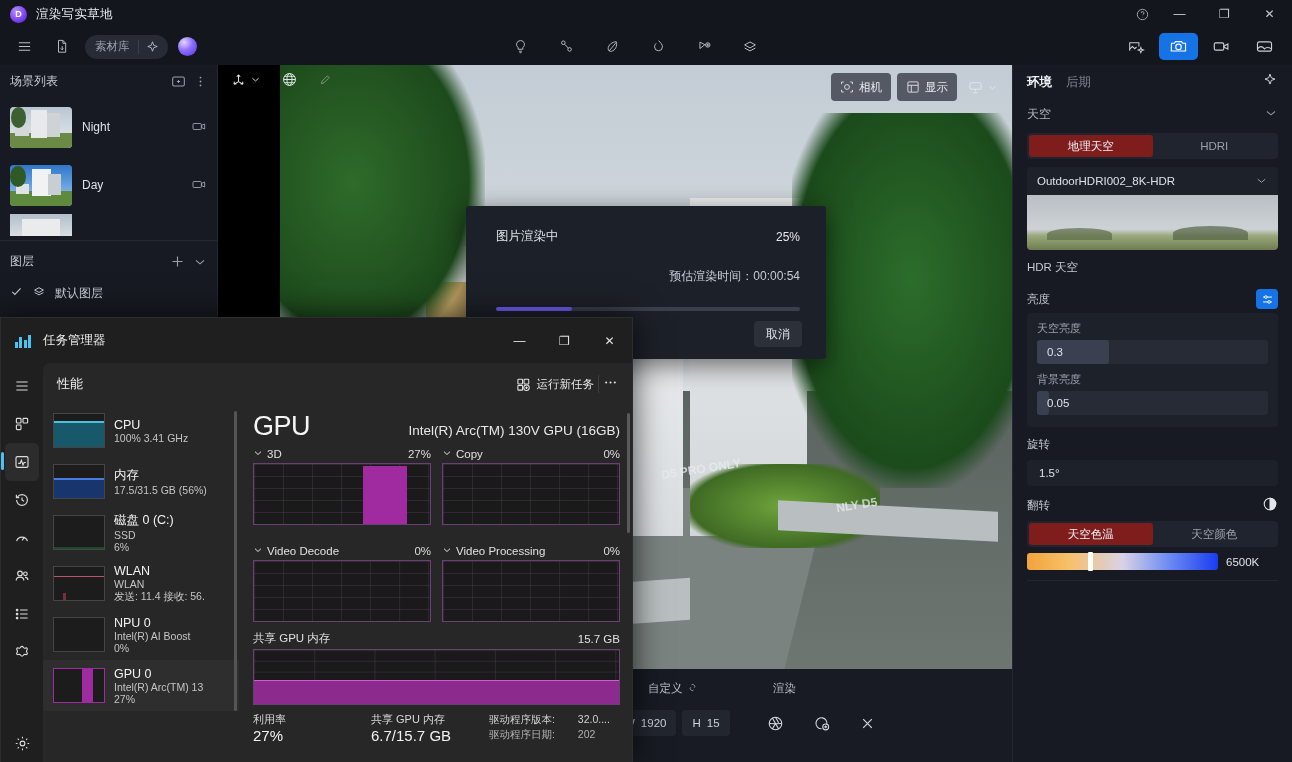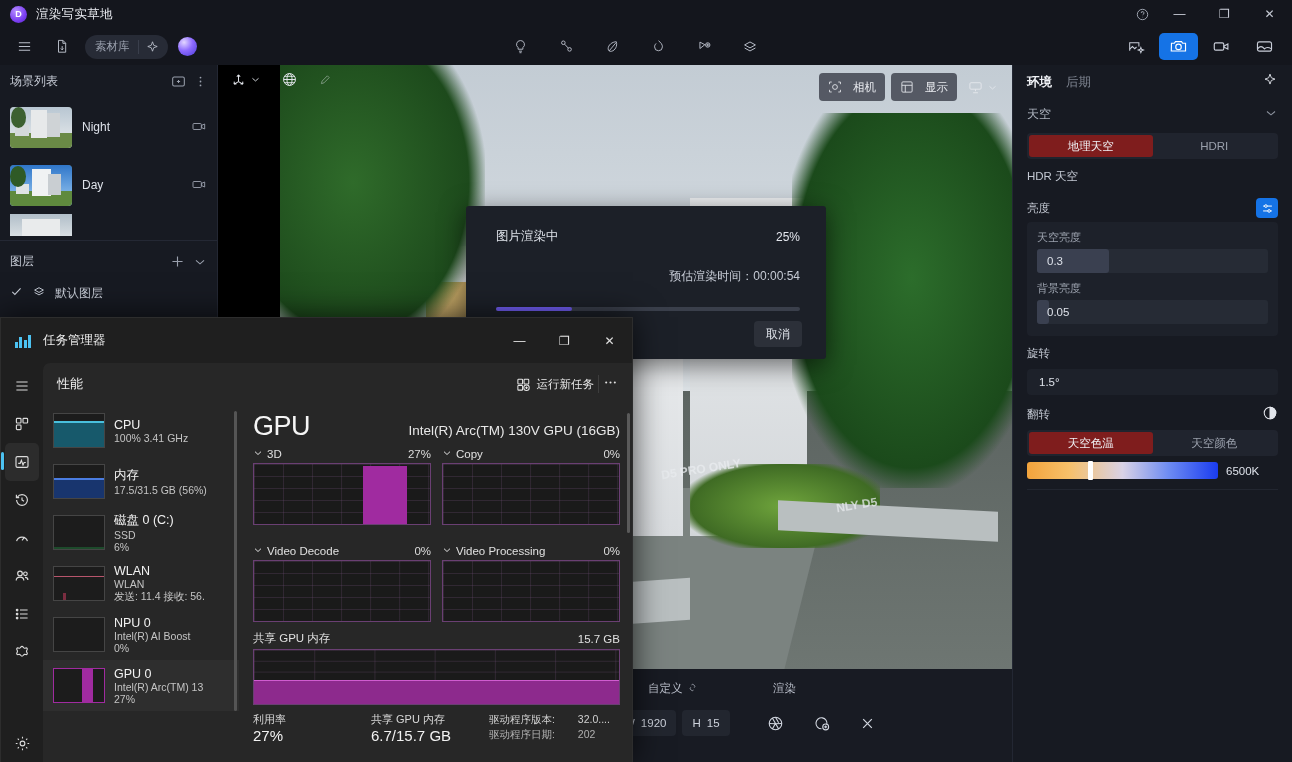--- a/index.html
+++ b/index.html
@@ -88,21 +88,21 @@
   .th-grass { position:absolute; left:0; right:0; bottom:0; height:36%; background:#5d7a3c; }
   .th-tree { position:absolute; border-radius:50%; background:#3f6b2c; }
 
   
   .viewport { position:absolute; left:218px; top:65px; width:794px; height:604px; background:#000; overflow:hidden; }
   .vp-img { position:absolute; left:62px; top:0; width:732px; height:604px; overflow:hidden; background:#b9c2ca; }
   .sky-grad { position:absolute; left:0; top:0; right:0; height:58%; background:linear-gradient(#c3ccd4, #dfe4e8); }
   .vp-toolbar-l { position:absolute; left:8px; top:6px; display:flex; align-items:center; gap:12px; color:#fff; z-index:6; }
   .vp-toolbar-r { position:absolute; right:10px; top:8px; display:flex; align-items:center; gap:6px; z-index:6; }
   .vp-btn {
-    display:flex; align-items:center; gap:11px; height:22px; padding:14px 9px; border-radius:4px;
+    display:flex; align-items:center; gap:5px; height:22px; padding:14px 9px; border-radius:4px;
     background:rgba(60,64,74,.82); color:#e7e9ee; font-size:11.5px;
   }
   .vp-plain { display:flex; align-items:center; gap:3px; color:#e3e6ec; font-size:11px; padding:0 4px; }
 
   
   .render-dlg {
     position:absolute; left:466px; top:206px; width:360px; height:153px;
     background:#1c2028; border-radius:3px; z-index:20;
     box-shadow:0 6px 26px rgba(0,0,0,.55); padding:22px 26px 0 30px;
   }
@@ -629,20 +629,34 @@
             <path d="M3.4 6.3L8 10.2l4.6-3.9"></path>
           </svg>
       </span>
     </div>
 
     <div class="seg">
       <div class="seg-item active">地理天空</div>
       <div class="seg-item">HDRI</div>
     </div>
 
+    <div class="hdri-card">
+      <div class="hdri-sel">
+        <span>OutdoorHDRI002_8K-HDR</span>
+        <span class="chev">
+          <svg width="13" height="13" viewBox="0 0 16 16" fill="none" stroke="currentColor" stroke-width="1.2">
+              <path d="M3.4 6.3L8 10.2l4.6-3.9"></path>
+            </svg>
+        </span>
+      </div>
+      <div class="hdri-prev">
+        <div style="position:absolute;left:8%;bottom:18%;width:26%;height:22%;background:#5d6b4a;border-radius:50% 50% 0 0;opacity:.7"></div>
+        <div style="position:absolute;left:58%;bottom:18%;width:30%;height:26%;background:#566246;border-radius:50% 50% 0 0;opacity:.7"></div>
+      </div>
+    </div>
 
     <div class="rp-lbl">
       <span>HDR 天空</span>
     </div>
 
     <div class="rp-lbl">
       <span>亮度</span>
       <span class="badge">
         <svg width="13" height="13" viewBox="0 0 16 16" fill="none" stroke="currentColor" stroke-width="1.2">
             <path d="M2.6 5h10.8M2.6 11h10.8"></path>

